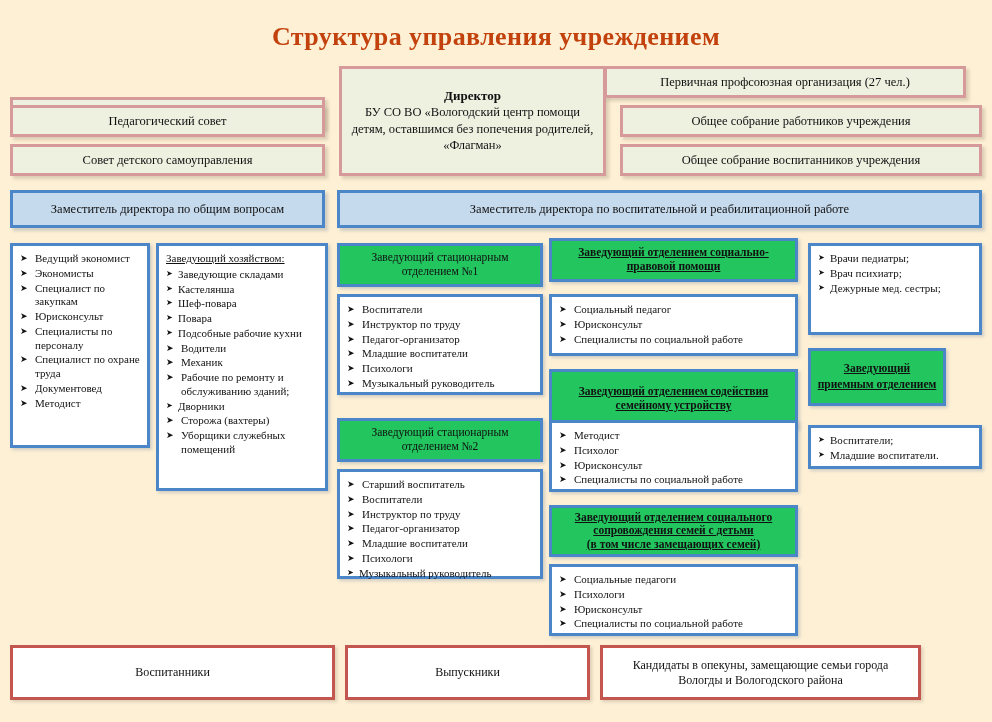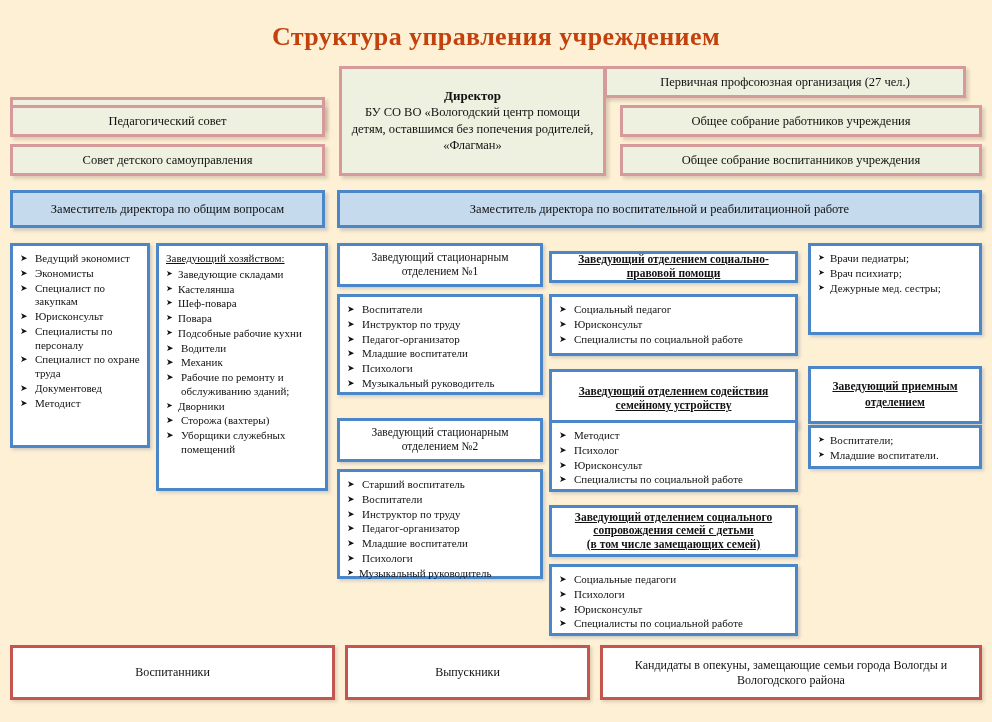--- a/index.html
+++ b/index.html
@@ -36,21 +36,21 @@
     font-size:12px;
   }
   .blue-head{
     border:3px solid #4a86c8;
     background:#c6daee;
     box-shadow:3px 3px 3px rgba(130,140,160,.35);
     font-size:12.5px;
   }
   .blue-sub{
     border:3px solid #4a86c8;
-    background:#ffffff;
+    background:#22c55e;
     box-shadow:2px 2px 3px rgba(130,140,160,.35);
     font-size:11.5px;
   }
   .blue-sub.ul{font-weight:bold;text-decoration:underline;}
   .blue-list{
     border:3px solid #4a86c8;
     background:#ffffff;
     box-shadow:2px 2px 3px rgba(130,140,160,.35);
     display:block;
     text-align:left;
@@ -169,21 +169,21 @@
       <li class="ml">Старший воспитатель</li>
       <li class="ml">Воспитатели</li>
       <li class="ml">Инструктор по труду</li>
       <li class="ml">Педагог-организатор</li>
       <li class="ml">Младшие воспитатели</li>
       <li class="ml">Психологи</li>
       <li class="tight">Музыкальный руководитель</li>
     </ul>
   </div>
 
-  <div class="box blue-sub ul" style="left:549px;top:251px;width:249px;height:32px;padding:0 6px;">Заведующий отделением социально-правовой помощи</div>
+  <div class="box blue-sub ul" style="left:549px;top:238px;width:249px;height:44px;padding:0 6px;">Заведующий отделением социально-правовой помощи</div>
   <div class="box blue-list" style="left:549px;top:294px;width:249px;height:62px;">
     <ul class="arrow">
       <li class="ml">Социальный педагог</li>
       <li class="ml">Юрисконсульт</li>
       <li class="ml">Специалисты по социальной работе</li>
     </ul>
   </div>
 
   <div class="box blue-sub ul" style="left:549px;top:369px;width:249px;height:60px;padding:0 6px;">Заведующий отделением содействия семейному устройству</div>
   <div class="box blue-list" style="left:549px;top:420px;width:249px;height:72px;">
@@ -207,25 +207,25 @@
   </div>
 
   <div class="box blue-list" style="left:808px;top:243px;width:174px;height:92px;">
     <ul class="arrow">
       <li class="tight">Врачи педиатры;</li>
       <li class="tight">Врач психиатр;</li>
       <li class="tight">Дежурные мед. сестры;</li>
     </ul>
   </div>
 
-  <div class="box blue-sub ul" style="left:808px;top:366px;width:174px;height:58px;padding:4px 6px;line-height:1.35;">Заведующий приемным отделением</div>
+  <div class="box blue-sub ul" style="left:808px;top:348px;width:138px;height:58px;padding:4px 6px;line-height:1.35;">Заведующий приемным отделением</div>
   <div class="box blue-list" style="left:808px;top:425px;width:174px;height:44px;">
     <ul class="arrow">
       <li class="tight">Воспитатели;</li>
       <li class="tight">Младшие воспитатели.</li>
     </ul>
   </div>
 
   <div class="box rose-white" style="left:10px;top:645px;width:325px;height:55px;">Воспитанники</div>
   <div class="box rose-white" style="left:345px;top:645px;width:245px;height:55px;">Выпускники</div>
-  <div class="box rose-white" style="left:600px;top:645px;width:382px;height:55px;padding:0 8px;">Кандидаты  в опекуны, замещающие семьи города Вологды и Вологодского  района</div>
+  <div class="box rose-white" style="left:600px;top:645px;width:321px;height:55px;padding:0 8px;">Кандидаты  в опекуны, замещающие семьи города Вологды и Вологодского  района</div>
 
 </div>
 
 </body></html>

